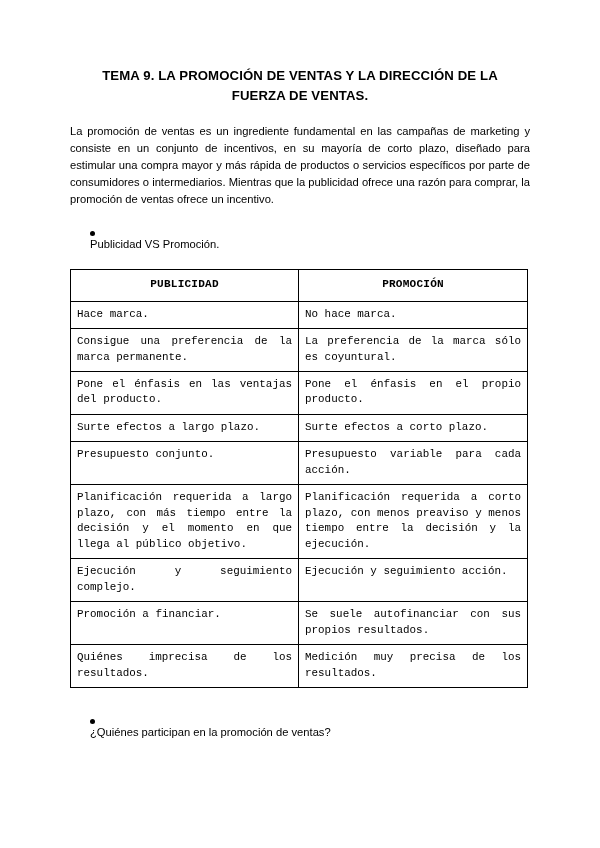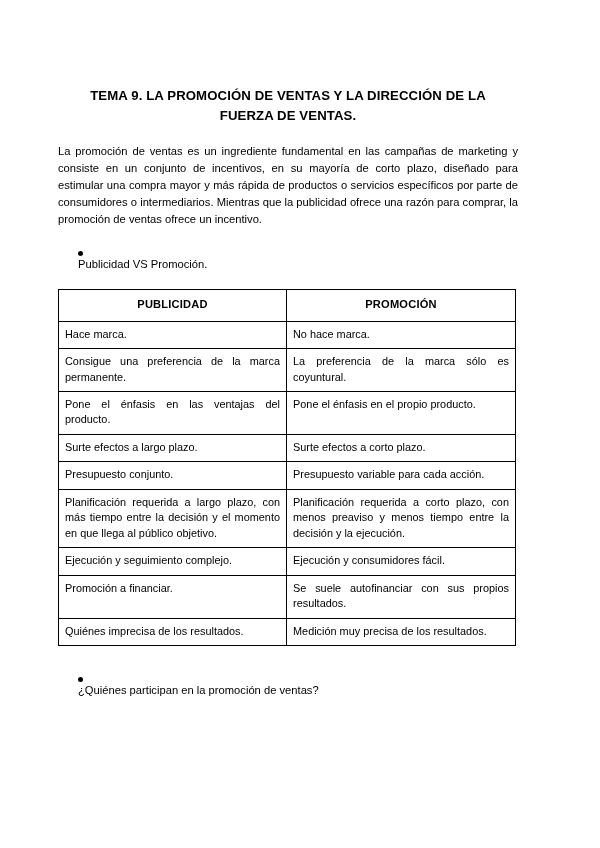--- a/index.html
+++ b/index.html
@@ -17,24 +17,23 @@
     position: relative;
     width: 600px;
     height: 848px;
     margin: 0 auto;
     background: #ffffff;
     overflow: hidden;
     box-sizing: border-box;
   }
   .content {
     position: absolute;
-    left: 58px;
+    left: 70px;
     top: 0;
     width: 460px;
-    margin-top: 20px;
   }
 
   
   .doc-title {
     margin: 0;
     padding-top: 66px;
     font-size: 13.2px;
     font-weight: bold;
     line-height: 1.55;
     text-align: center;
@@ -82,21 +81,21 @@
     width: 5px;
     height: 5px;
     border-radius: 50%;
     background: #000;
     margin-top: 6px;
     margin-right: 16px;
   }
   .bullet-text { flex: 1 1 auto; }
 
   
-  .cmp-table-wrap { padding-top: 16px; }
+  .cmp-table-wrap { padding-top: 16px; font-family: Liberation Mono, monospace; }
   table.cmp {
     border-collapse: collapse;
     width: 457px;
     table-layout: fixed;
     border: 1.6px solid #000;
   }
   table.cmp td, table.cmp th {
     border: 1px solid #000;
     padding: 5px 6px 6px 6px;
     font-size: 10.9px;
@@ -166,21 +165,21 @@
           <tr>
             <td>Presupuesto conjunto.</td>
             <td>Presupuesto variable para cada acción.</td>
           </tr>
           <tr>
             <td class="just">Planificación requerida a largo plazo, con más tiempo entre la decisión y el momento en que llega al público objetivo.</td>
             <td class="just">Planificación requerida a corto plazo, con menos preaviso y menos tiempo entre la decisión y la ejecución.</td>
           </tr>
           <tr>
             <td>Ejecución y seguimiento complejo.</td>
-            <td>Ejecución y consumidores fácil.</td>
+            <td>Ejecución y seguimiento acción.</td>
           </tr>
           <tr>
             <td>Promoción a financiar.</td>
             <td class="just">Se suele autofinanciar con sus propios resultados.</td>
           </tr>
           <tr>
             <td>Quiénes imprecisa de los resultados.</td>
             <td>Medición muy precisa de los resultados.</td>
           </tr>
         </tbody>

